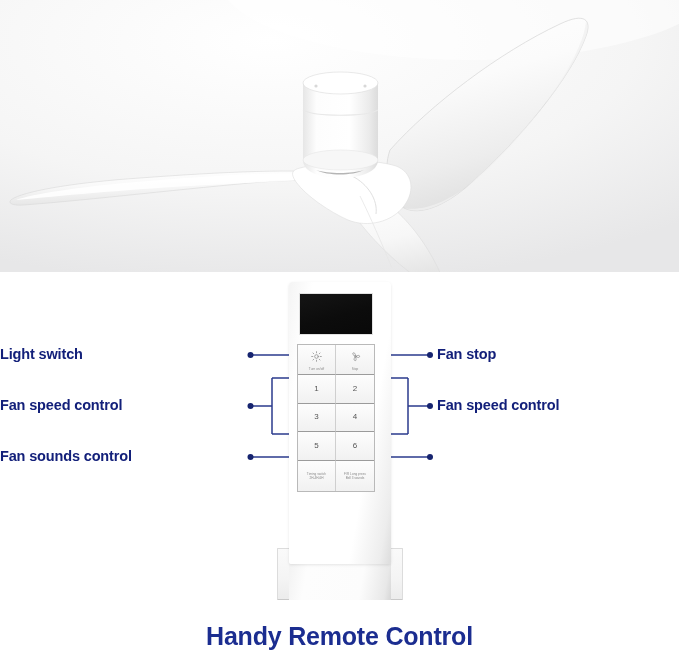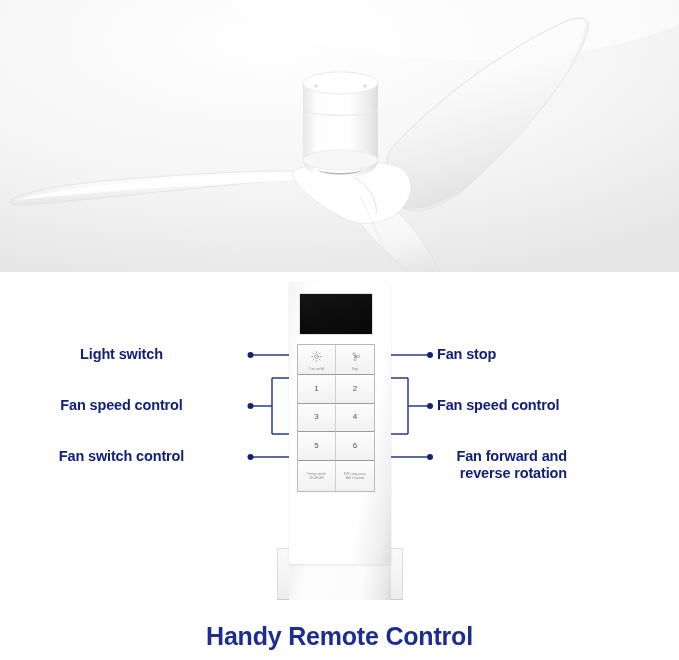--- a/index.html
+++ b/index.html
@@ -116,21 +116,21 @@
   .callout {
     position: absolute;
     color: #13207a;
     font-size: 14.5px;
     font-weight: bold;
     line-height: 1.18;
     letter-spacing: -.15px;
     white-space: nowrap;
   }
   .callout.right { text-align: right; }
-  .callout.left  { text-align: center; }
+  .callout.left  { text-align: left; }
   .callout.multi { white-space: normal; width: 130px; }
 
   
   #title-bar {
     position: absolute;
     left: 0; top: 612px;
     width: 679px; height: 48px;
     display: flex;
     align-items: center;
     justify-content: center;
@@ -342,30 +342,27 @@
     </div>
   </div>
 
   <div class="callout left" style="left:0; top:74px; width:243px;">
     <span>Light switch</span>
   </div>
   <div class="callout left" style="left:0; top:125px; width:243px;">
     <span>Fan speed control</span>
   </div>
   <div class="callout left" style="left:0; top:176px; width:243px;">
-    <span>Fan switch control</span>
+    <span>Fan sounds control</span>
   </div>
 
   <div class="callout right" style="left:437px; top:74px;">
     <span>Fan stop</span>
   </div>
   <div class="callout right" style="left:437px; top:125px;">
     <span>Fan speed control</span>
-  </div>
-  <div class="callout right multi" style="left:437px; top:176px;">
-    <span>Fan forward and reverse rotation</span>
   </div>
 
 </div>
 
 <div id="title-bar">
   <span id="page-title">Handy Remote Control</span>
 </div>
 
 </body></html>

